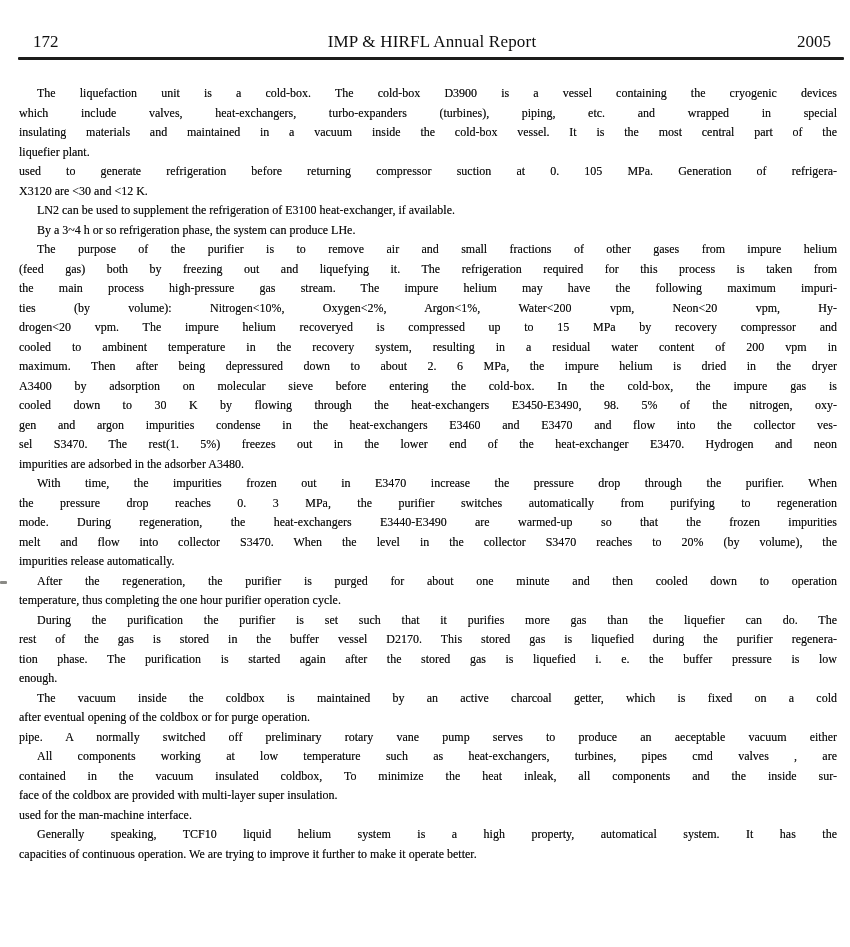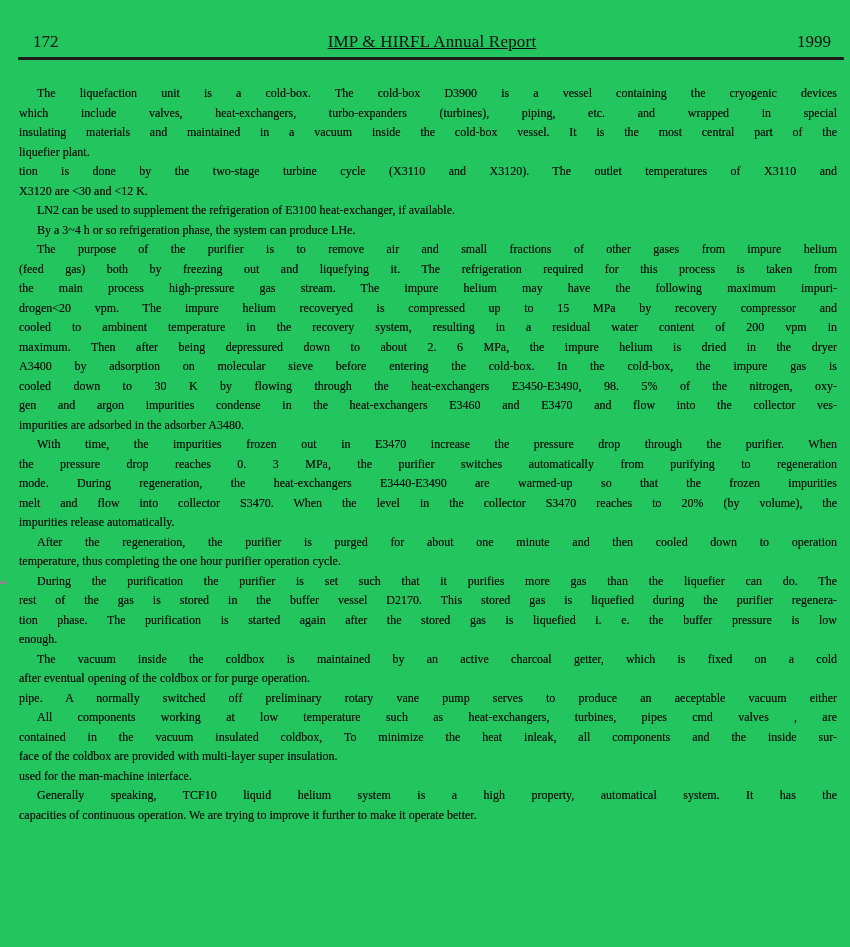--- a/index.html
+++ b/index.html
@@ -5,21 +5,21 @@
   html, body {
     margin: 0;
     padding: 0;
     background: #e8e8e8;
   }
   .page {
     position: relative;
     width: 850px;
     height: 947px;
     margin: 0 auto;
-    background: #22c55e;
+    background: #ffffff;
     overflow: hidden;
     font-family: "Liberation Serif", "DejaVu Serif", serif;
     color: #0e0e0e;
   }
   .header {
     position: absolute;
     top: 31px;
     left: 19px;
     width: 818px;
     height: 24px;
@@ -31,21 +31,20 @@
     left: 14px;
     top: 0;
   }
   .report-title {
     position: absolute;
     left: 8px;
     right: 0;
     top: 0;
     text-align: center;
     letter-spacing: 0.2px;
-    text-decoration: underline;
   }
   .report-year {
     position: absolute;
     right: 6px;
     top: 0;
   }
   .header-rule {
     position: absolute;
     top: 57px;
     left: 18px;
@@ -89,51 +88,53 @@
     border-radius: 1px;
   }
 </style>
 </head>
 <body>
 
 <div class="page">
   <div class="header">
     <span class="page-number">172</span>
     <span class="report-title">IMP &amp; HIRFL Annual Report</span>
-    <span class="report-year">1999</span>
+    <span class="report-year">2005</span>
   </div>
   <div class="header-rule"></div>
   <div class="scan-artifact"></div>
   <div class="content">
       <div class="paragraph">
         <div class="line first">The liquefaction unit is a cold-box. The cold-box D3900 is a vessel containing the cryogenic devices</div>
         <div class="line">which include valves, heat-exchangers, turbo-expanders (turbines), piping, etc. and wrapped in special</div>
         <div class="line">insulating materials and maintained in a vacuum inside the cold-box vessel. It is the most central part of the</div>
         <div class="line last">liquefier plant.</div>
       </div>
       <div class="paragraph">
-        <div class="line">tion is done by the two-stage turbine cycle (X3110 and X3120). The outlet temperatures of X3110 and</div>
+        <div class="line">used to generate refrigeration before returning compressor suction at 0. 105 MPa. Generation of refrigera-</div>
         <div class="line last">X3120 are &lt;30 and &lt;12 K.</div>
       </div>
       <div class="paragraph">
         <div class="line first last">LN2 can be used to supplement the refrigeration of E3100 heat-exchanger, if available.</div>
       </div>
       <div class="paragraph">
         <div class="line first last">By a 3~4 h or so refrigeration phase, the system can produce LHe.</div>
       </div>
       <div class="paragraph">
         <div class="line first">The purpose of the purifier is to remove air and small fractions of other gases from impure helium</div>
         <div class="line">(feed gas) both by freezing out and liquefying it. The refrigeration required for this process is taken from</div>
         <div class="line">the main process high-pressure gas stream. The impure helium may have the following maximum impuri-</div>
+        <div class="line">ties (by volume): Nitrogen&lt;10%, Oxygen&lt;2%, Argon&lt;1%, Water&lt;200 vpm, Neon&lt;20 vpm, Hy-</div>
         <div class="line">drogen&lt;20 vpm. The impure helium recoveryed is compressed up to 15 MPa by recovery compressor and</div>
         <div class="line">cooled to ambinent temperature in the recovery system, resulting in a residual water content of 200 vpm in</div>
         <div class="line">maximum. Then after being depressured down to about 2. 6 MPa, the impure helium is dried in the dryer</div>
         <div class="line">A3400 by adsorption on molecular sieve before entering the cold-box. In the cold-box, the impure gas is</div>
         <div class="line">cooled down to 30 K by flowing through the heat-exchangers E3450-E3490, 98. 5% of the nitrogen, oxy-</div>
         <div class="line">gen and argon impurities condense in the heat-exchangers E3460 and E3470 and flow into the collector ves-</div>
+        <div class="line">sel S3470. The rest(1. 5%) freezes out in the lower end of the heat-exchanger E3470. Hydrogen and neon</div>
         <div class="line last">impurities are adsorbed in the adsorber A3480.</div>
       </div>
       <div class="paragraph">
         <div class="line first">With time, the impurities frozen out in E3470 increase the pressure drop through the purifier. When</div>
         <div class="line">the pressure drop reaches 0. 3 MPa, the purifier switches automatically from purifying to regeneration</div>
         <div class="line">mode. During regeneration, the heat-exchangers E3440-E3490 are warmed-up so that the frozen impurities</div>
         <div class="line">melt and flow into collector S3470. When the level in the collector S3470 reaches to 20% (by volume), the</div>
         <div class="line last">impurities release automatically.</div>
       </div>
       <div class="paragraph">

